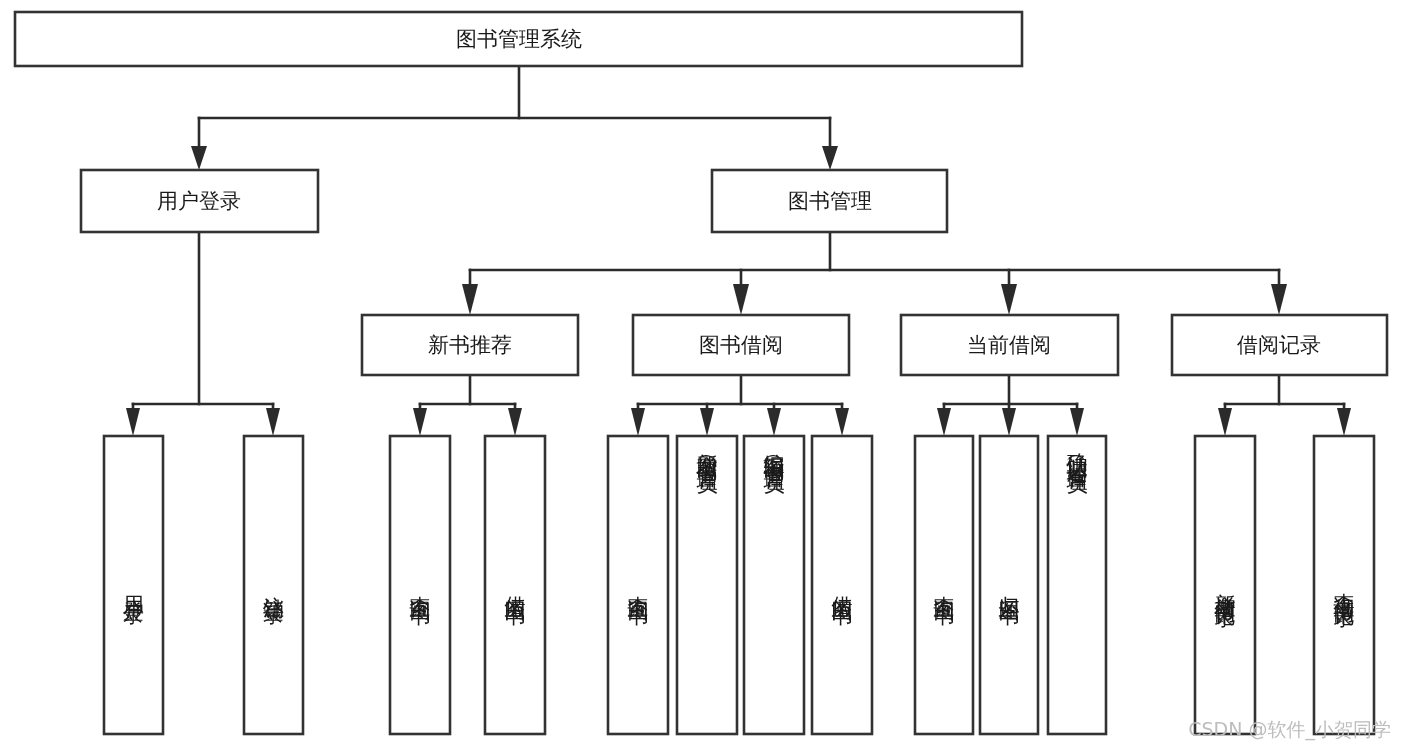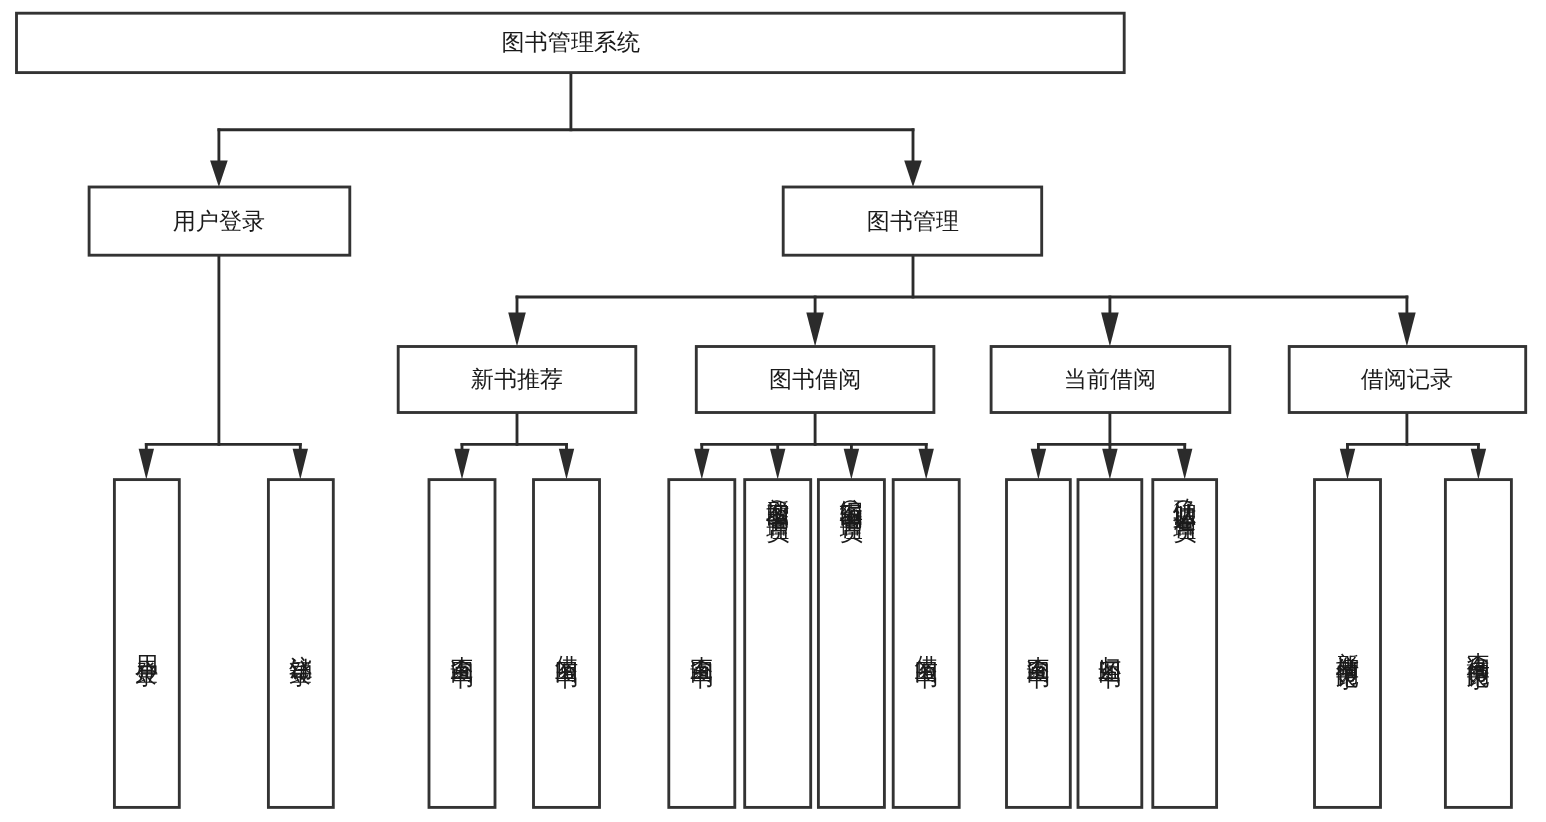--- a/index.html
+++ b/index.html
@@ -258,14 +258,15 @@
     <span class="leaf-label">确认归还（管理员）</span>
   </div>
 
   <div class="leaf-label-wrap" style="left:1195px; top:436px; width:60px; height:298px;">
     <span class="leaf-label">新增借阅记录</span>
   </div>
   <div class="leaf-label-wrap" style="left:1314px; top:436px; width:60px; height:298px;">
     <span class="leaf-label">查询借阅记录</span>
   </div>
 
+  <div class="watermark">CSDN @软件_小贺同学</div>
 
 </div>
 
 </body></html>

